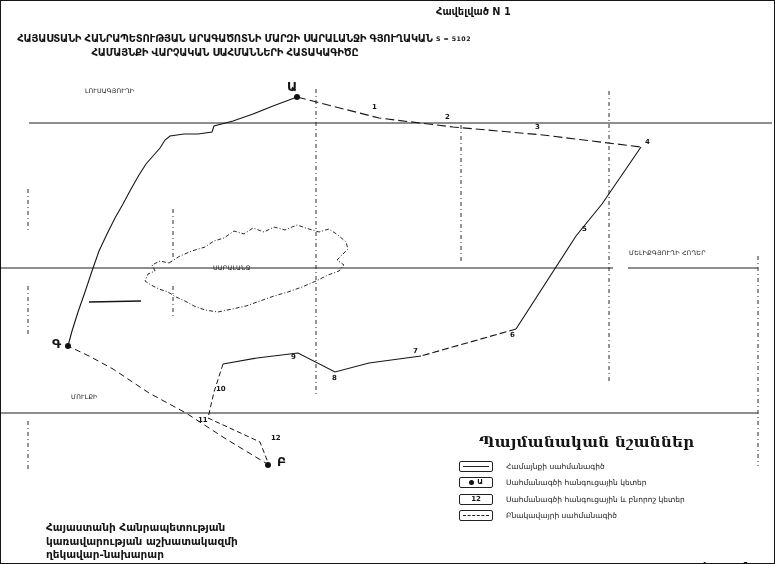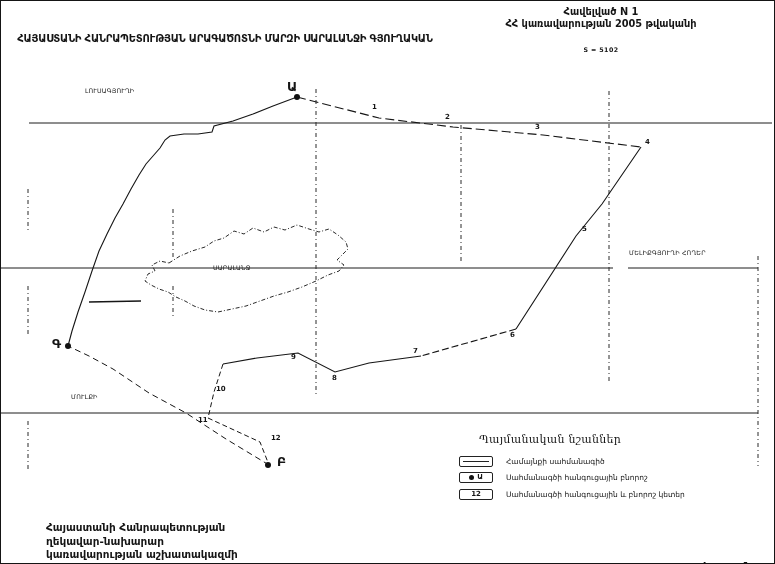--- a/index.html
+++ b/index.html
@@ -7,39 +7,39 @@
     width:775px;height:564px;position:relative;margin:0 auto;
     background:#fff;border:1px solid #151515;box-sizing:border-box;
     font-family:"DejaVu Sans",sans-serif;color:#151515;overflow:hidden;
   }
   
   .main-title{
     position:absolute;left:4px;top:19px;width:440px;text-align:center;
     font-weight:bold;font-size:10px;line-height:13.5px;letter-spacing:-0.2px;margin-top:12px;
   }
   .annex{
-    position:absolute;right:8px;top:5px;width:330px;text-align:center;
+    position:absolute;right:8px;top:5px;width:330px;text-align:left;
     font-weight:bold;font-size:9.8px;line-height:11.5px;
   }
   .scale-note{margin-top:15px;font-weight:bold;font-size:6.3px;letter-spacing:0.4px;}
   
   #map-layer{position:absolute;left:0;top:0;width:775px;height:564px;}
   #map-svg{position:absolute;left:0;top:0;}
   .pt-label{position:absolute;white-space:nowrap;}
   .pt-label.turn{font-size:7px;font-weight:600;}
   .pt-label.node{font-size:12.5px;font-weight:700;}
   .node-dot{position:absolute;width:6px;height:6px;border-radius:50%;background:#111;}
   .region-label{
     position:absolute;font-size:6.3px;letter-spacing:0.2px;color:#222;
     white-space:nowrap;
   }
   
   .legend{position:absolute;left:458px;top:432px;width:300px;}
   .legend-title{
-    font-family:"DejaVu Serif",serif;font-weight:normal;font-size:11px;
+    font-family:"DejaVu Serif",serif;font-weight:bold;font-size:15px;
     padding-left:20px;margin-bottom:9px;letter-spacing:0.3px;
   }
   .legend-row{display:flex;align-items:center;gap:13px;margin-bottom:4.5px;height:12px;}
   .sym{
     width:34px;height:11px;border:1px solid #222;border-radius:2px;
     display:flex;align-items:center;justify-content:center;box-sizing:border-box;
     flex:0 0 34px;background:#fff;
   }
   .sym-line{width:26px;border-top:1.4px solid #222;}
   .sym-dash{width:26px;border-top:1px dashed #222;}
@@ -130,56 +130,62 @@
       <div class="pt-label turn" style="left: 197px; top: 415px; text-align: center;">11</div>
       <div class="pt-label turn" style="left: 270px; top: 433px;">12</div>
       <div class="region-label" style="left: 84px; top: 86px;">ԼՈՒՍԱԳՅՈՒՂԻ</div>
       <div class="region-label" style="left: 628px; top: 248px;">ՄԵԼԻՔԳՅՈՒՂԻ ՀՈՂԵՐ</div>
       <div class="region-label" style="left: 212px; top: 263px;">ՍԱՐԱԼԱՆՋ</div>
       <div class="region-label" style="left: 70px; top: 392px;">ՄՈՒԼՔԻ</div>
     </div>
 
   <div class="main-title">
     <div>ՀԱՅԱՍՏԱՆԻ ՀԱՆՐԱՊԵՏՈՒԹՅԱՆ ԱՐԱԳԱԾՈՏՆԻ ՄԱՐԶԻ ՍԱՐԱԼԱՆՋԻ ԳՅՈՒՂԱԿԱՆ</div>
+    <div>ՀԱՄԱՅՆՔԻ ՎԱՐՉԱԿԱՆ ՍԱՀՄԱՆՆԵՐԻ ՀԱՏԱԿԱԳԻԾԸ</div>
   </div>
 
   <div class="annex">
     <div>Հավելված N 1</div>
-    <div>ՀՀ կառավարության 2005 թվականի</div>
     <div class="scale-note">S = 5102</div>
   </div>
 
   <div class="legend">
     <div class="legend-title">Պայմանական նշաններ</div>
 
     <div class="legend-row">
       <span class="sym">
         <span class="sym-line"></span>
       </span>
       <span class="legend-label">Համայնքի սահմանագիծ</span>
     </div>
 
     <div class="legend-row">
       <span class="sym">
         <span class="sym-dot"></span>
         <span class="sym-letter">Ա</span>
       </span>
-      <span class="legend-label">Սահմանագծի հանգուցային բնորոշ</span>
+      <span class="legend-label">Սահմանագծի հանգուցային կետեր</span>
     </div>
 
     <div class="legend-row">
       <span class="sym">
         <span class="sym-num">12</span>
       </span>
       <span class="legend-label">Սահմանագծի հանգուցային և բնորոշ կետեր</span>
     </div>
 
+    <div class="legend-row">
+      <span class="sym">
+        <span class="sym-dash"></span>
+      </span>
+      <span class="legend-label">Բնակավայրի սահմանագիծ</span>
+    </div>
   </div>
 
   <div class="footer-left">
     <div>Հայաստանի Հանրապետության</div>
+    <div>կառավարության աշխատակազմի</div>
     <div>ղեկավար-նախարար</div>
-    <div>կառավարության աշխատակազմի</div>
   </div>
 
   <div class="signature">Մ. Թոփուզյան</div>
 
 </div>
 
 </body></html>

